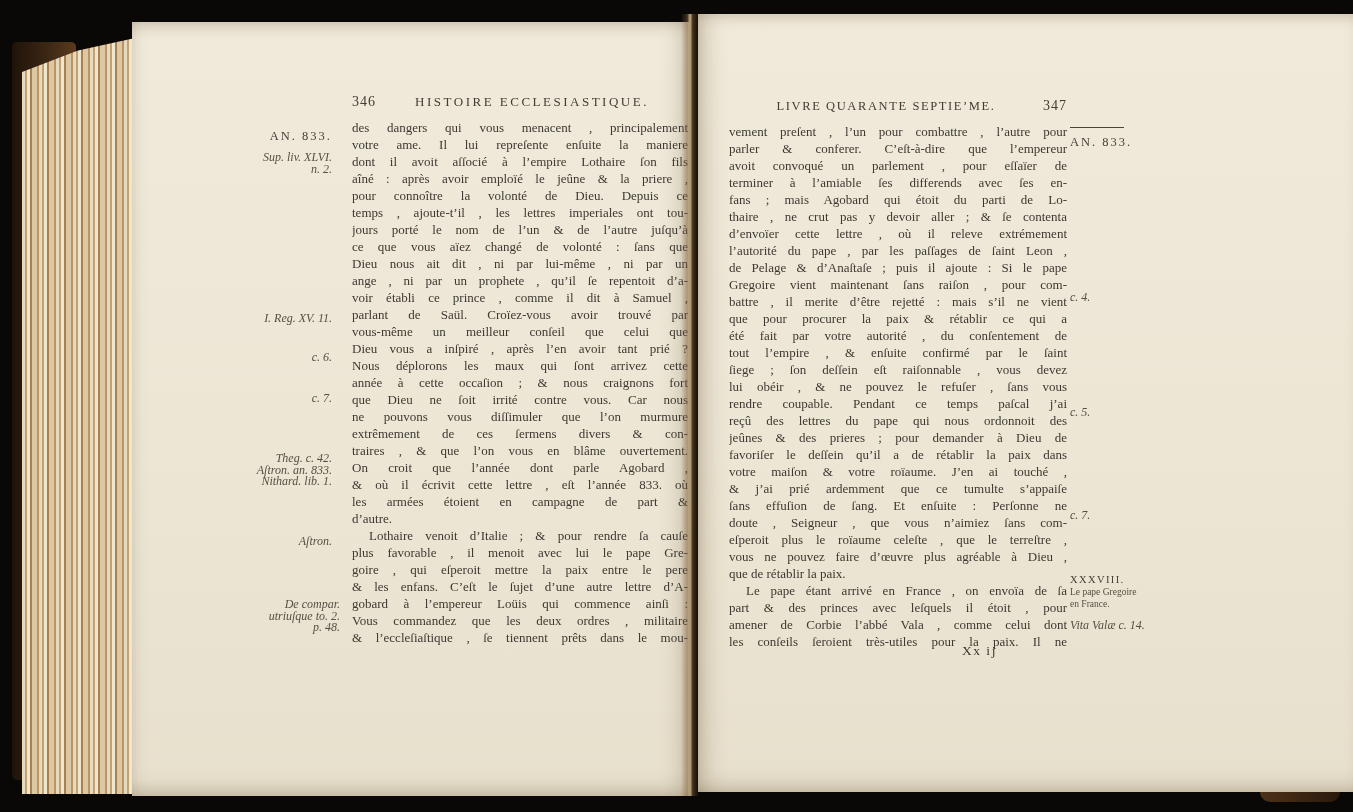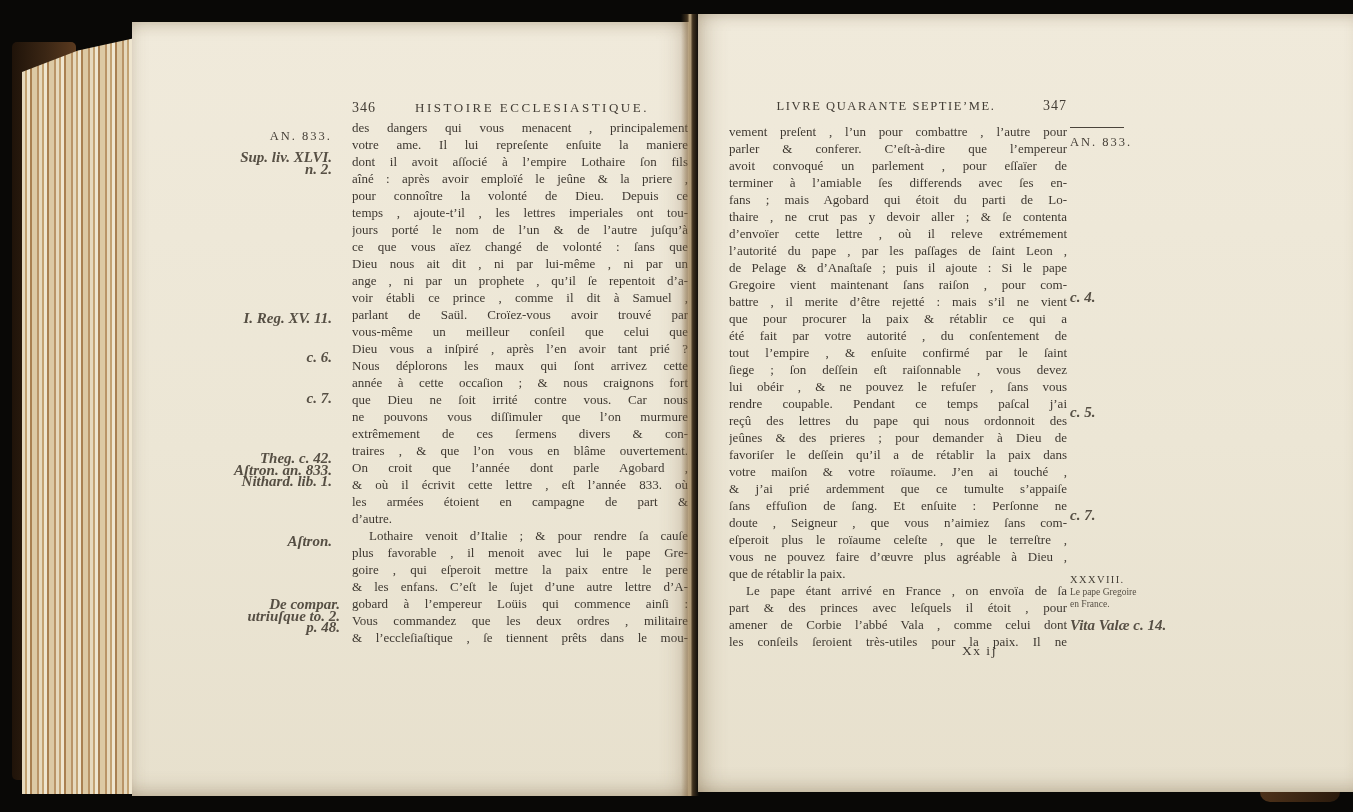--- a/index.html
+++ b/index.html
@@ -55,41 +55,41 @@
   }
   .gutter {
     position:absolute; left:681px; top:14px; width:18px; height:782px;
     background:linear-gradient(90deg,
       rgba(120,90,50,0) 0%, rgba(130,100,60,.45) 35%,
       #c9b28b 50%, rgba(130,100,60,.45) 65%, rgba(120,90,50,0) 100%);
   }
 
   
   .header { position:absolute; display:flex; align-items:baseline; color:#423c34; }
-  .page-left  .header { left:220px; top:72px;  width:336px;margin-top:6px; }
+  .page-left  .header { left:220px; top:72px;  width:336px; }
   .page-right .header { left:31px;  top:84px;  width:338px; }
   .pagenum  { font-size:14px; letter-spacing:1px; }
   .runtitle { flex:1; text-align:center; font-size:13px; letter-spacing:2.5px; }
   .page-right .runtitle { font-size:12.5px; letter-spacing:1.6px; }
 
   .body { position:absolute; color:#3e3831; }
   .page-left  .body { left:220px; top:97px;  width:336px; }
   .page-right .body { left:31px;  top:109px; width:338px; }
   .line {
     height:17px; line-height:17px; font-size:13px;
     text-align:justify; text-align-last:justify; overflow:hidden;
   }
   .line.end { text-align-last:left; }
   .line.ind { text-indent:17px; }
 
   .notes { position:absolute; inset:0;padding-left:16px; }
   .note { position:absolute; color:#564f44; white-space:pre-line; }
   .page-left  .note { left:0;     width:200px; text-align:right; font-size:10px; line-height:11.5px; }
   .page-right .note { left:372px; width:165px; text-align:left;  font-size:10px; line-height:11.5px; }
-  .note.it { font-style:italic; font-size:15px;font-weight:bold; }
+  .note.it { font-style:italic; font-size:12px; }
   .note.rm { font-size:9.5px; }
   .note.sc { font-size:10.5px; letter-spacing:1.4px; color:#474138; }
   .note.an { font-size:12.5px; letter-spacing:2px; color:#453f37; font-style:normal; }
   .note.rule { border-top:1.6px solid #4a443b; width:54px; height:0; }
 
   .signature { position:absolute; left:264px; top:629px; width:90px;
     font-size:13.5px; letter-spacing:1.5px; color:#3e3831; }
 </style>
 </head>
 <body>

